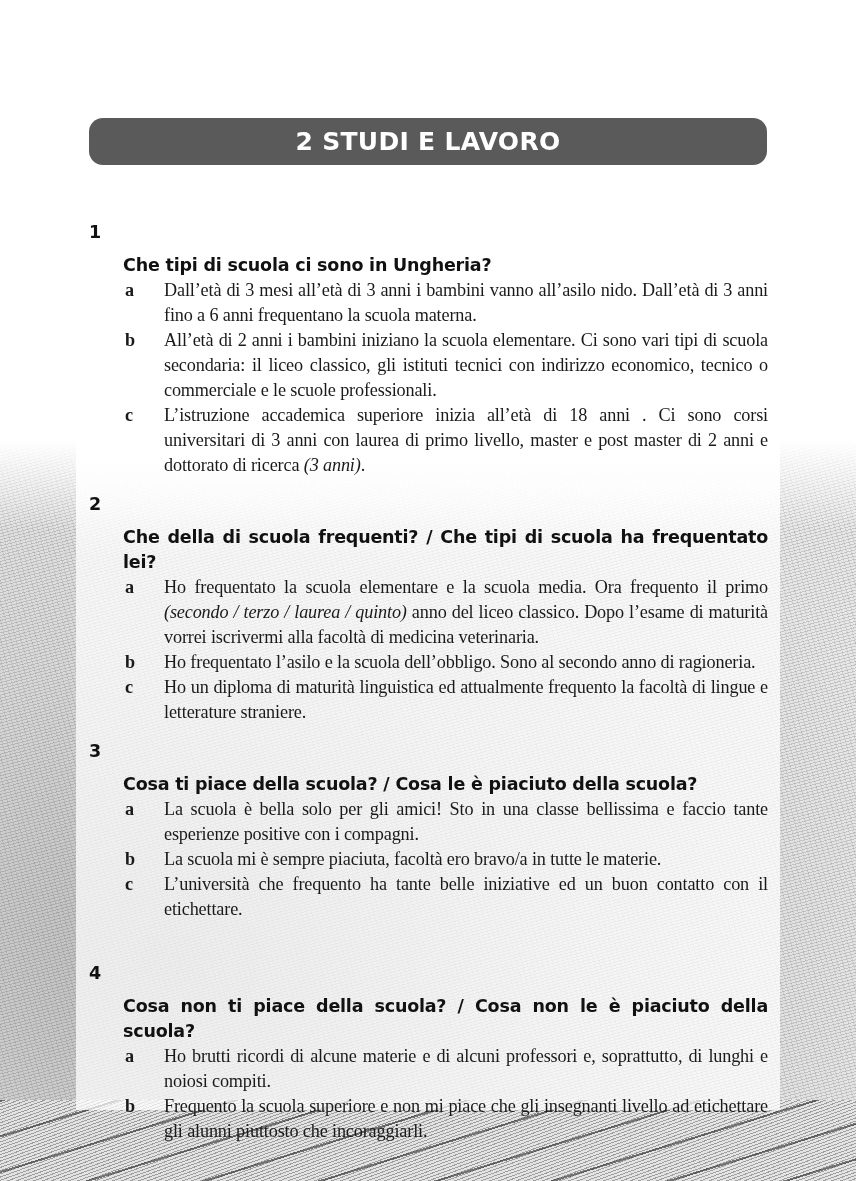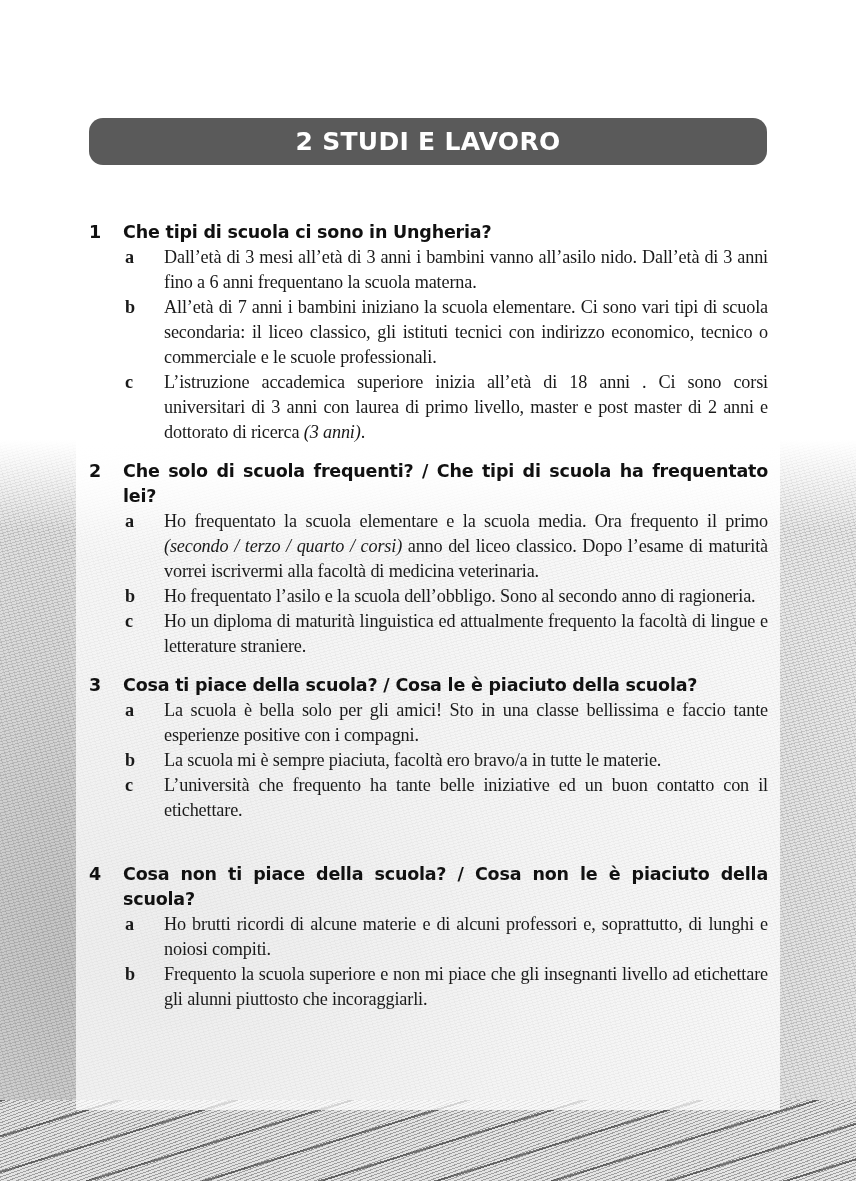--- a/index.html
+++ b/index.html
@@ -53,21 +53,21 @@
     }
     .section { margin: 0; }
     .section + .section { margin-top: 14px; }
     .section.s4 { margin-top: 39px; }
     .q-row {
       display: flex; align-items: flex-start;
       font-family: "DejaVu Sans", sans-serif; font-weight: bold;
       font-size: 17.5px; line-height: 25px; color: #111;
     }
     .q-num { width: 34px; flex: none; }
-    .q-text { flex: 1; text-align: justify; letter-spacing: -0.2px; }
+    .q-text { flex: 1; text-align: justify; letter-spacing: -0.2px; margin-top: 33px; }
     .answers { margin-left: 34px; }
     .a-row { display: flex; align-items: flex-start; font-size: 18.2px; line-height: 25px; }
     .a-letter { width: 41px; flex: none; font-weight: bold; padding-left: 2px; box-sizing: border-box; }
     .a-text { flex: 1; text-align: justify; letter-spacing: -0.15px; }
     .a-text i { font-style: italic; }
   </style>
 </head>
 <body>
 
 <div class="bg-illustration"></div>
@@ -87,38 +87,38 @@
       <span class="q-num">1</span>
       <span class="q-text">Che tipi di scuola ci sono in Ungheria?</span>
     </div>
     <div class="answers">
       <div class="a-row">
         <span class="a-letter">a</span>
         <span class="a-text">Dall’età di 3 mesi all’età di 3 anni i bambini vanno all’asilo nido. Dall’età di 3 anni fino a 6 anni frequentano la scuola materna.</span>
       </div>
       <div class="a-row">
         <span class="a-letter">b</span>
-        <span class="a-text">All’età di 7 anni i bambini iniziano la scuola elementare. Ci sono vari tipi di scuola secondaria: il liceo classico, gli istituti tecnici con indirizzo economico, tecnico o commerciale e le scuole professionali.</span>
+        <span class="a-text">All’età di 2 anni i bambini iniziano la scuola elementare. Ci sono vari tipi di scuola secondaria: il liceo classico, gli istituti tecnici con indirizzo economico, tecnico o commerciale e le scuole professionali.</span>
       </div>
       <div class="a-row">
         <span class="a-letter">c</span>
         <span class="a-text"><span>L’istruzione accademica superiore inizia all’età di 18 anni . Ci sono corsi universitari di 3 anni con laurea di primo livello, master e post master di 2 anni e dottorato di ricerca </span><i>(3 anni)</i><span>.</span></span>
       </div>
     </div>
   </div>
 
   <div class="section">
     <div class="q-row">
       <span class="q-num">2</span>
-      <span class="q-text">Che solo di scuola frequenti? / Che tipi di scuola ha frequentato lei?</span>
+      <span class="q-text">Che della di scuola frequenti? / Che tipi di scuola ha frequentato lei?</span>
     </div>
     <div class="answers">
       <div class="a-row">
         <span class="a-letter">a</span>
-        <span class="a-text"><span>Ho frequentato la scuola elementare e la scuola media. Ora frequento il primo </span><i>(secondo / terzo / quarto / corsi)</i><span> anno del liceo classico. Dopo l’esame di maturità vorrei iscrivermi alla facoltà di medicina veterinaria.</span></span>
+        <span class="a-text"><span>Ho frequentato la scuola elementare e la scuola media. Ora frequento il primo </span><i>(secondo / terzo / laurea / quinto)</i><span> anno del liceo classico. Dopo l’esame di maturità vorrei iscrivermi alla facoltà di medicina veterinaria.</span></span>
       </div>
       <div class="a-row">
         <span class="a-letter">b</span>
         <span class="a-text">Ho frequentato l’asilo e la scuola dell’obbligo. Sono al secondo anno di ragioneria.</span>
       </div>
       <div class="a-row">
         <span class="a-letter">c</span>
         <span class="a-text">Ho un diploma di maturità linguistica ed attualmente frequento la facoltà di lingue e letterature straniere.</span>
       </div>
     </div>

